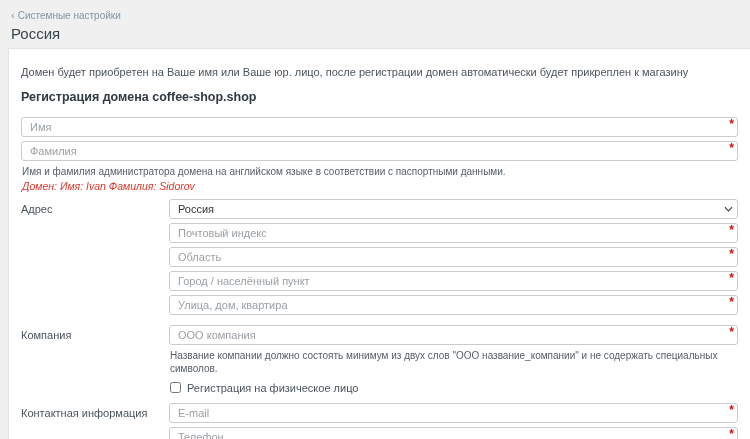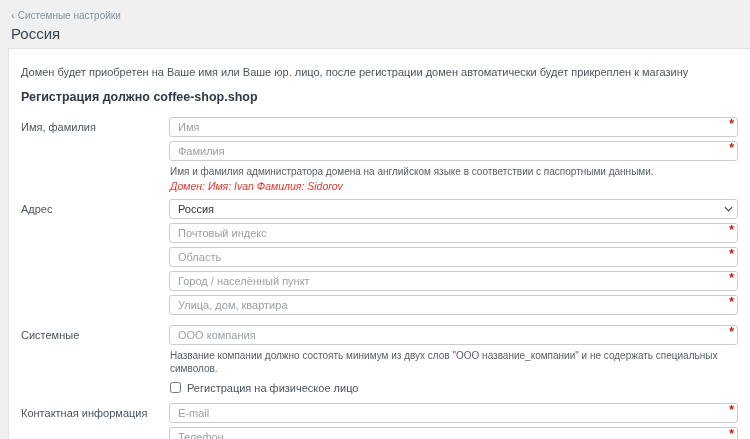--- a/index.html
+++ b/index.html
@@ -70,24 +70,23 @@
   <div class="breadcrumb">
     <span class="chev">‹</span><span>Системные настройки</span>
   </div>
   <h1 class="page-title">Россия</h1>
 </div>
 
 <div class="panel">
 
   <div class="intro">Домен будет приобретен на Ваше имя или Ваше юр. лицо, после регистрации домен автоматически будет прикреплен к магазину</div>
 
-  <div class="form-heading">Регистрация должно coffee-shop.shop</div>
+  <div class="form-heading">Регистрация домена coffee-shop.shop</div>
 
   <div class="form-row">
-    <div class="row-label">Имя, фамилия</div>
     <div class="row-field">
       <div class="field-wrap">
         <input class="txt" type="text" placeholder="Имя" style="">
         <span class="req">*</span>
       </div>
       <div class="field-wrap">
         <input class="txt" type="text" placeholder="Фамилия" style="">
         <span class="req">*</span>
       </div>
       <div class="help">Имя и фамилия администратора домена на английском языке в соответствии с паспортными данными.</div>
@@ -121,21 +120,21 @@
       <div class="field-wrap">
         <input class="txt" type="text" placeholder="Улица, дом, квартира" style="">
         <span class="req">*</span>
       </div>
     </div>
   </div>
 
   <div class="spacer-sm"></div>
 
   <div class="form-row">
-    <div class="row-label">Системные</div>
+    <div class="row-label">Компания</div>
     <div class="row-field">
       <div class="field-wrap">
         <input class="txt" type="text" placeholder="ООО компания" style="">
         <span class="req">*</span>
       </div>
       <div class="help">Название компании должно состоять минимум из двух слов "ООО название_компании" и не содержать специальных символов.</div>
       <div class="chk-row">
         <input type="checkbox" id="individual-chk" style="">
         <label for="individual-chk">Регистрация на физическое лицо</label>
       </div>

